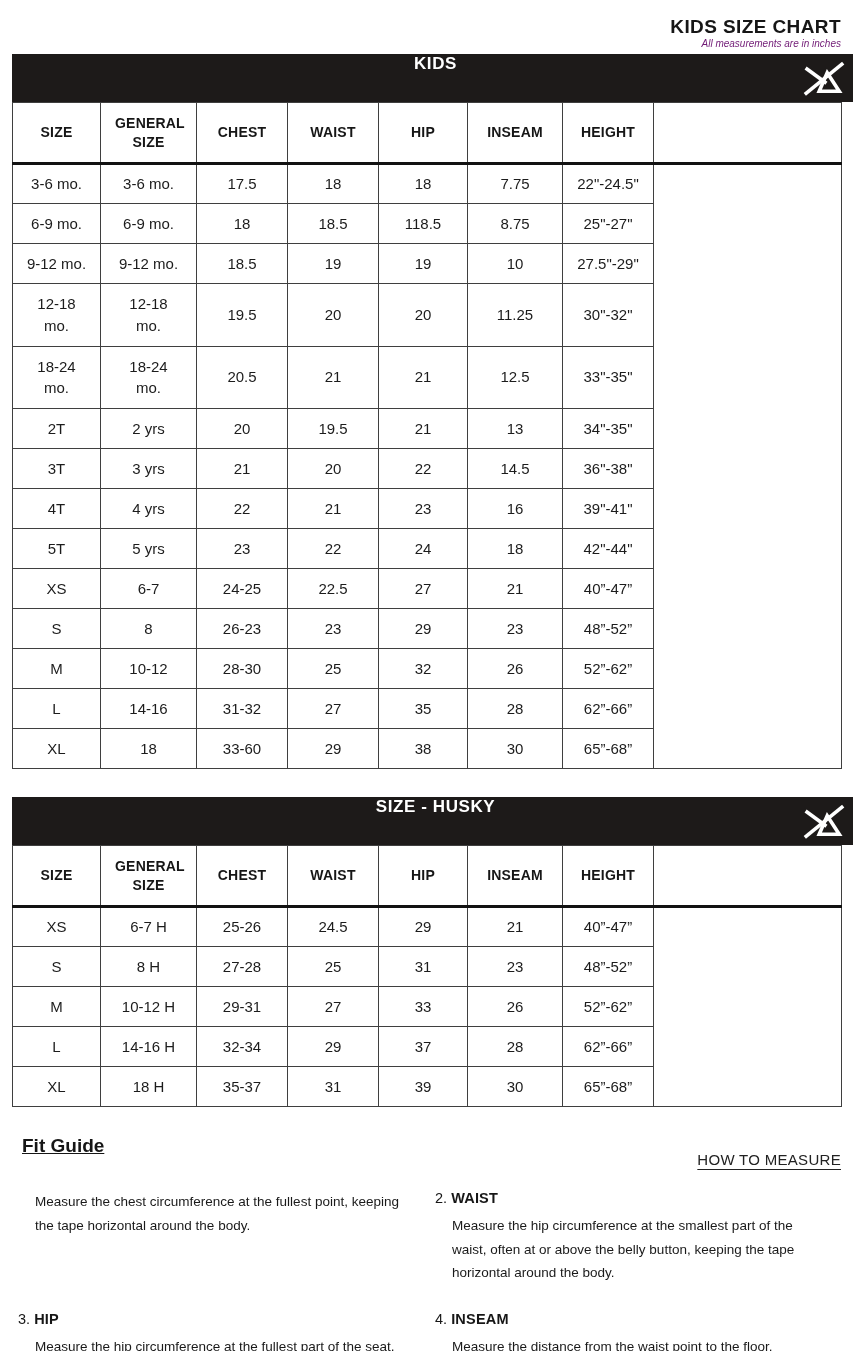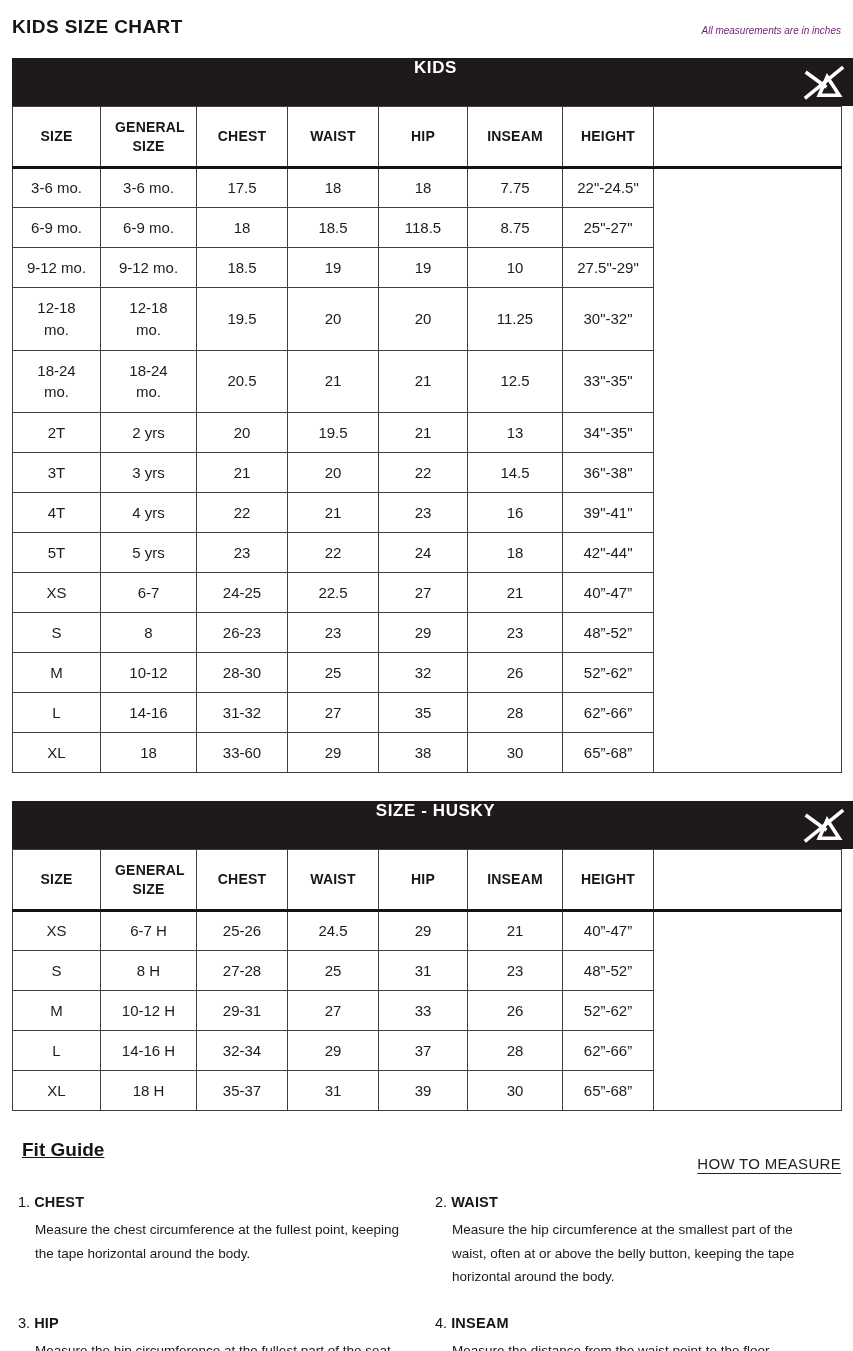--- a/index.html
+++ b/index.html
@@ -11,21 +11,22 @@
     color: #1c1c1c;
     position: relative;
   }
   .page { padding: 16px 12px 30px 12px; }
 
   
   .top-row {
     display: flex;
     justify-content: space-between;
     align-items: flex-end;
-    margin-bottom: 20px;
+    margin-bottom: 3px;
+    flex-direction: column;
   }
   .page-title {
     font-size: 19px;
     font-weight: 700;
     letter-spacing: 0.4px;
     color: #161616;
   }
   .measure-note {
     font-size: 10px;
     font-style: italic;
@@ -400,24 +401,20 @@
     </table>
   </div>
 
   <div class="fit-guide">
     <div class="fit-guide-head">
       <div class="fit-guide-title">Fit Guide</div>
       <a class="how-to-measure">HOW TO MEASURE</a>
     </div>
     <div class="fit-items">
       <div class="fit-item">
-        <div class="fit-item-head">
-          <span class="fit-item-number">1.</span>
-          <span class="fit-item-label">CHEST</span>
-        </div>
         <div class="fit-item-desc">Measure the chest circumference at the fullest point, keeping the tape horizontal around the body.</div>
       </div>
       <div class="fit-item">
         <div class="fit-item-head">
           <span class="fit-item-number">2.</span>
           <span class="fit-item-label">WAIST</span>
         </div>
         <div class="fit-item-desc">Measure the hip circumference at the smallest part of the waist, often at or above the belly button, keeping the tape horizontal around the body.</div>
       </div>
       <div class="fit-item">

